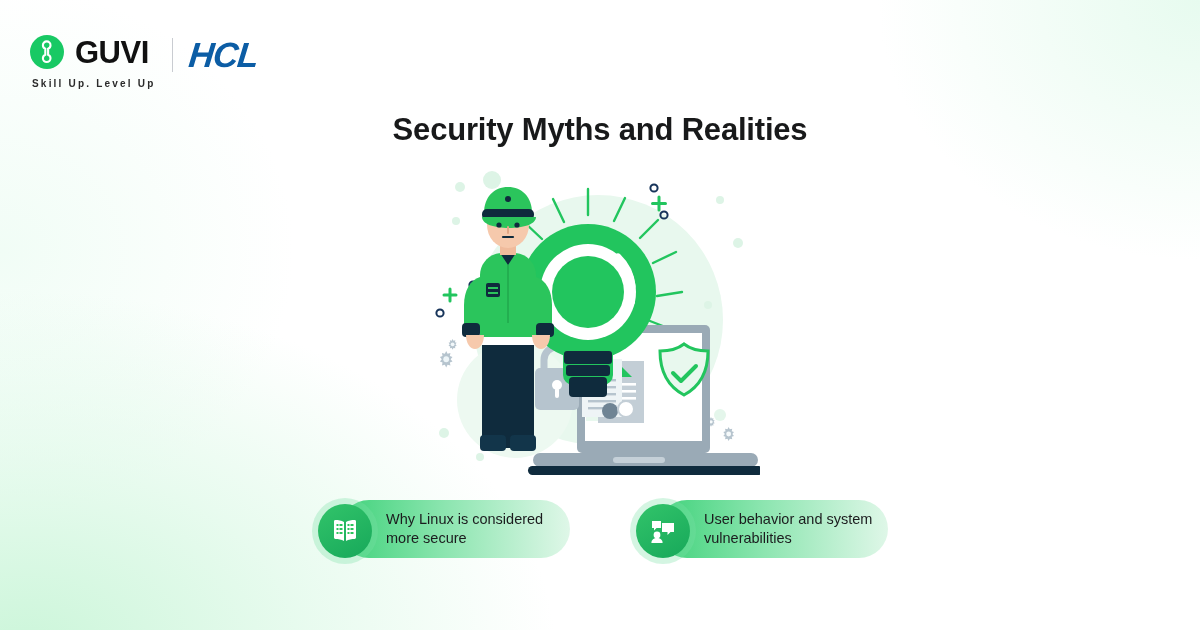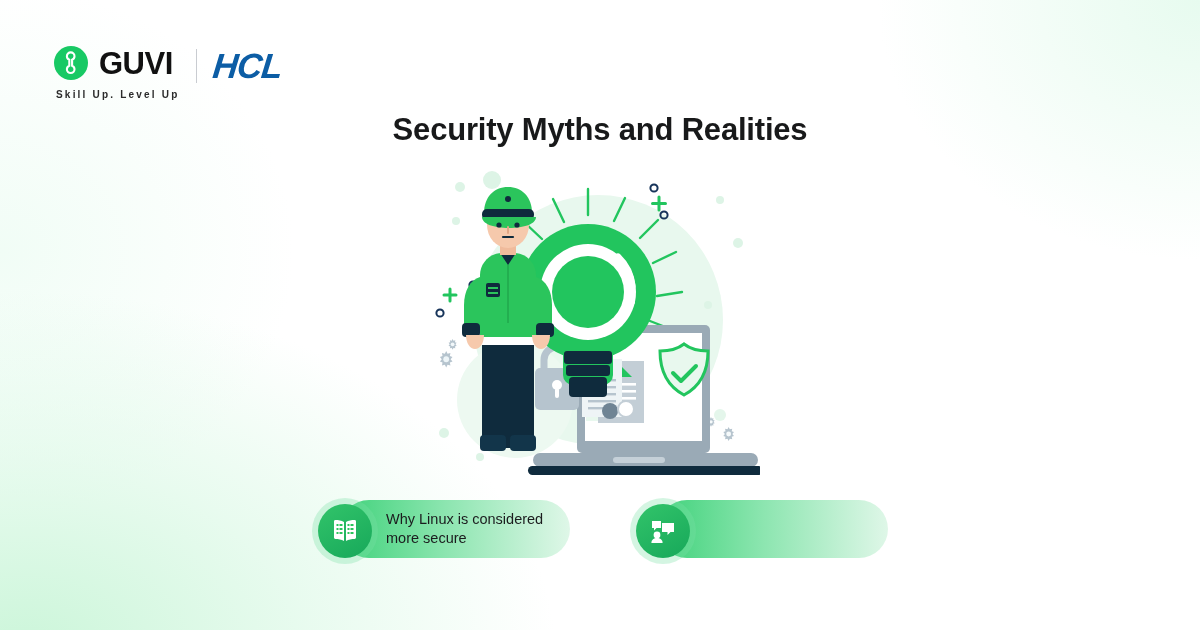--- a/index.html
+++ b/index.html
@@ -10,21 +10,21 @@
     position:relative;overflow:hidden;
   }
   .bg-tint{position:absolute;inset:0;pointer-events:none;
     background:
       radial-gradient(760px 520px at 2% 104%, rgba(200,245,215,.95) 0%, rgba(214,248,226,.55) 38%, rgba(255,255,255,0) 70%),
       radial-gradient(520px 420px at 100% 0%, rgba(225,250,235,.8) 0%, rgba(255,255,255,0) 62%),
       radial-gradient(420px 380px at 0% 40%, rgba(235,252,242,.7) 0%, rgba(255,255,255,0) 70%);
   }
 
   
-  .logo-bar{position:absolute;left:30px;top:46px;display:flex;align-items:flex-start;margin-left:24px;}
+  .logo-bar{position:absolute;left:30px;top:35px;display:flex;align-items:flex-start;}
   .guvi-block{display:flex;flex-direction:column;}
   .guvi-row{display:flex;align-items:center;gap:11px;}
   .guvi-mark{width:34px;height:34px;border-radius:50%;background:#18C964;
     display:flex;align-items:center;justify-content:center;flex:none;}
   .guvi-word{font-size:31px;font-weight:700;color:#111;letter-spacing:-.5px;line-height:1;}
   .guvi-tag{font-size:10px;font-weight:700;color:#2b2b2b;letter-spacing:2.2px;margin-top:9px;margin-left:2px;}
   .logo-div{width:1px;height:34px;background:#c9ccd1;margin:0 16px;align-self:flex-start;margin-top:3px;}
   .hcl-word{font-size:35px;font-weight:700;font-style:italic;color:#0C5DA5;letter-spacing:-1px;line-height:1;
     margin-top:2px;transform:skewX(-6deg);}
 
@@ -276,16 +276,17 @@
     <div class="card-pill"></div>
     <div class="card-halo"></div>
     <div class="card-icon">
       <svg viewBox="0 0 30 30">
         <path d="M4 5h9v7H8.5L6 14.5V12H4z" fill="#fff"></path>
         <path d="M14 7h12v9h-3.5l-3 3v-3H14z" fill="#fff"></path>
         <circle cx="9" cy="19" r="3.4" fill="#fff"></circle>
         <path d="M3.4 27c0-3.2 2.5-5 5.6-5s5.6 1.8 5.6 5z" fill="#fff"></path>
       </svg>
     </div>
+    <span class="card-text">User behavior and system vulnerabilities</span>
   </div>
 
 
 </div>
 
 </body></html>

